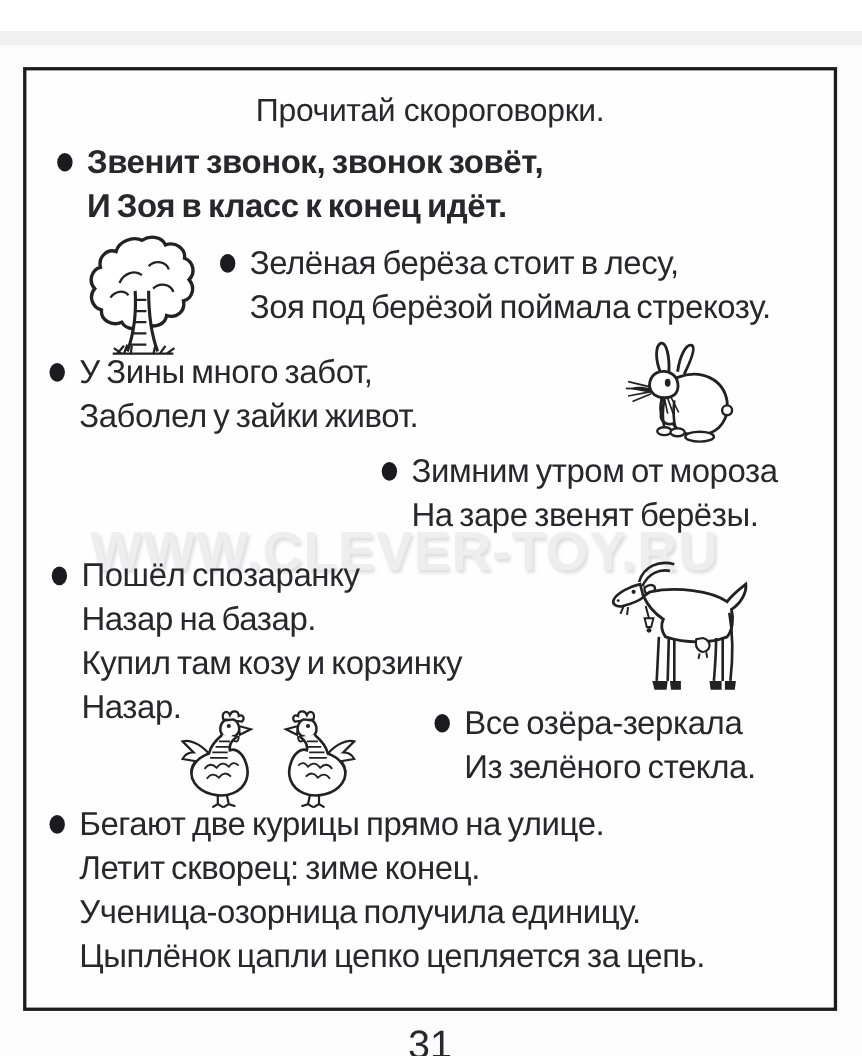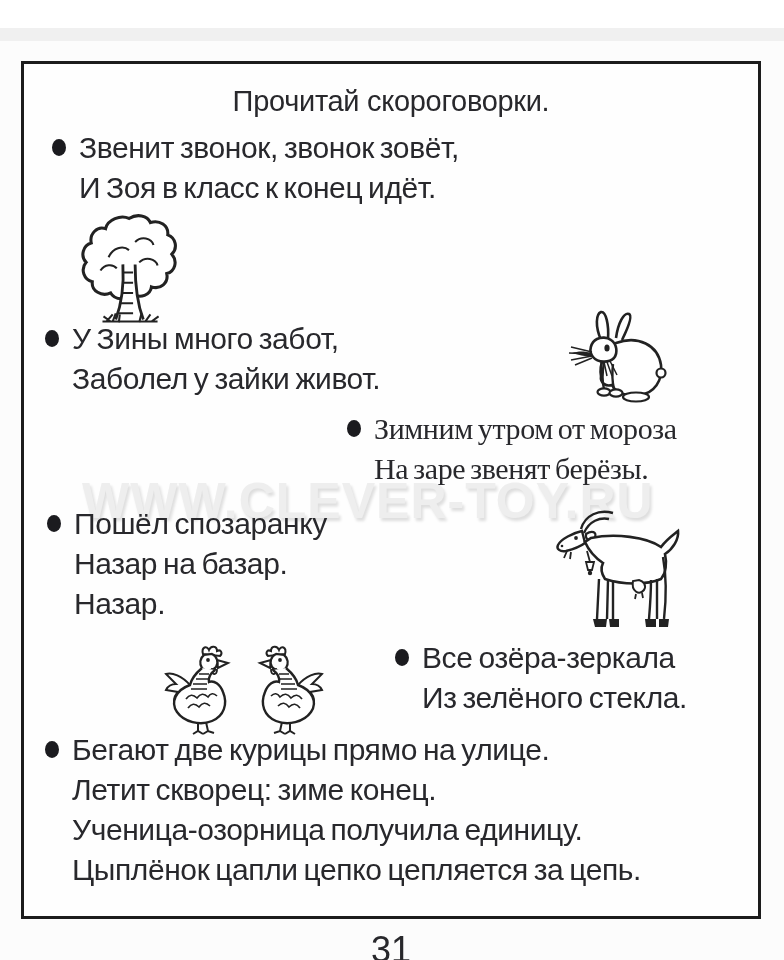--- a/index.html
+++ b/index.html
@@ -21,24 +21,24 @@
     font-size:29px; font-weight:normal; letter-spacing:-0.3px; z-index:2;
   }
   .twister {
     position:absolute; padding-left:27px; font-size:30px; line-height:40px;
     letter-spacing:-0.4px; word-spacing:-2px; z-index:2; white-space:nowrap;
   }
   .bullet {
     position:absolute; left:0; top:11px; width:14px; height:17px;
     background:#1b1b1f; border-radius:50%;
   }
-  .b1 { left:52px;  top:100px; }
+  .b1 { left:52px;  top:100px;font-weight:bold; }
   .b2 { left:200px; top:192px; }
   .b3 { left:45px;  top:291px; }
-  .b4 { left:347px; top:381px;font-family:Liberation Serif, serif; }
+  .b4 { left:347px; top:381px; }
   .b5 { left:47px;  top:476px; }
   .b6 { left:395px; top:610px; }
   .b7 { left:45px;  top:702px; }
   .watermark {
     position:absolute; left:82px; top:444px; z-index:1;
     font-size:50px; font-weight:bold; letter-spacing:1px; white-space:nowrap;
     color:#eeeeee; text-shadow:2px 3px 3px #dedede;
   }
   .illus { position:absolute; z-index:2; }
   .illus svg { display:block; }
@@ -60,37 +60,43 @@
   <div class="frame"></div>
 
   <h1 class="title">Прочитай скороговорки.</h1>
 
   <div class="twister b1">
     <span class="bullet"></span>
     <div>Звенит звонок, звонок зовёт,</div>
     <div>И Зоя в класс к конец идёт.</div>
   </div>
 
+  <div class="twister b2">
+    <span class="bullet"></span>
+    <div>Зелёная берёза стоит в лесу,</div>
+    <div>Зоя под берёзой поймала стрекозу.</div>
+  </div>
 
   <div class="twister b3">
     <span class="bullet"></span>
     <div>У Зины много забот,</div>
     <div>Заболел у зайки живот.</div>
   </div>
 
   <div class="twister b4">
     <span class="bullet"></span>
     <div>Зимним утром от мороза</div>
     <div>На заре звенят берёзы.</div>
   </div>
 
   <div class="twister b5">
     <span class="bullet"></span>
     <div>Пошёл спозаранку</div>
     <div>Назар на базар.</div>
+    <div>Купил там козу и корзинку</div>
     <div>Назар.</div>
   </div>
 
   <div class="twister b6">
     <span class="bullet"></span>
     <div>Все озёра-зеркала</div>
     <div>Из зелёного стекла.</div>
   </div>
 
   <div class="twister b7">

